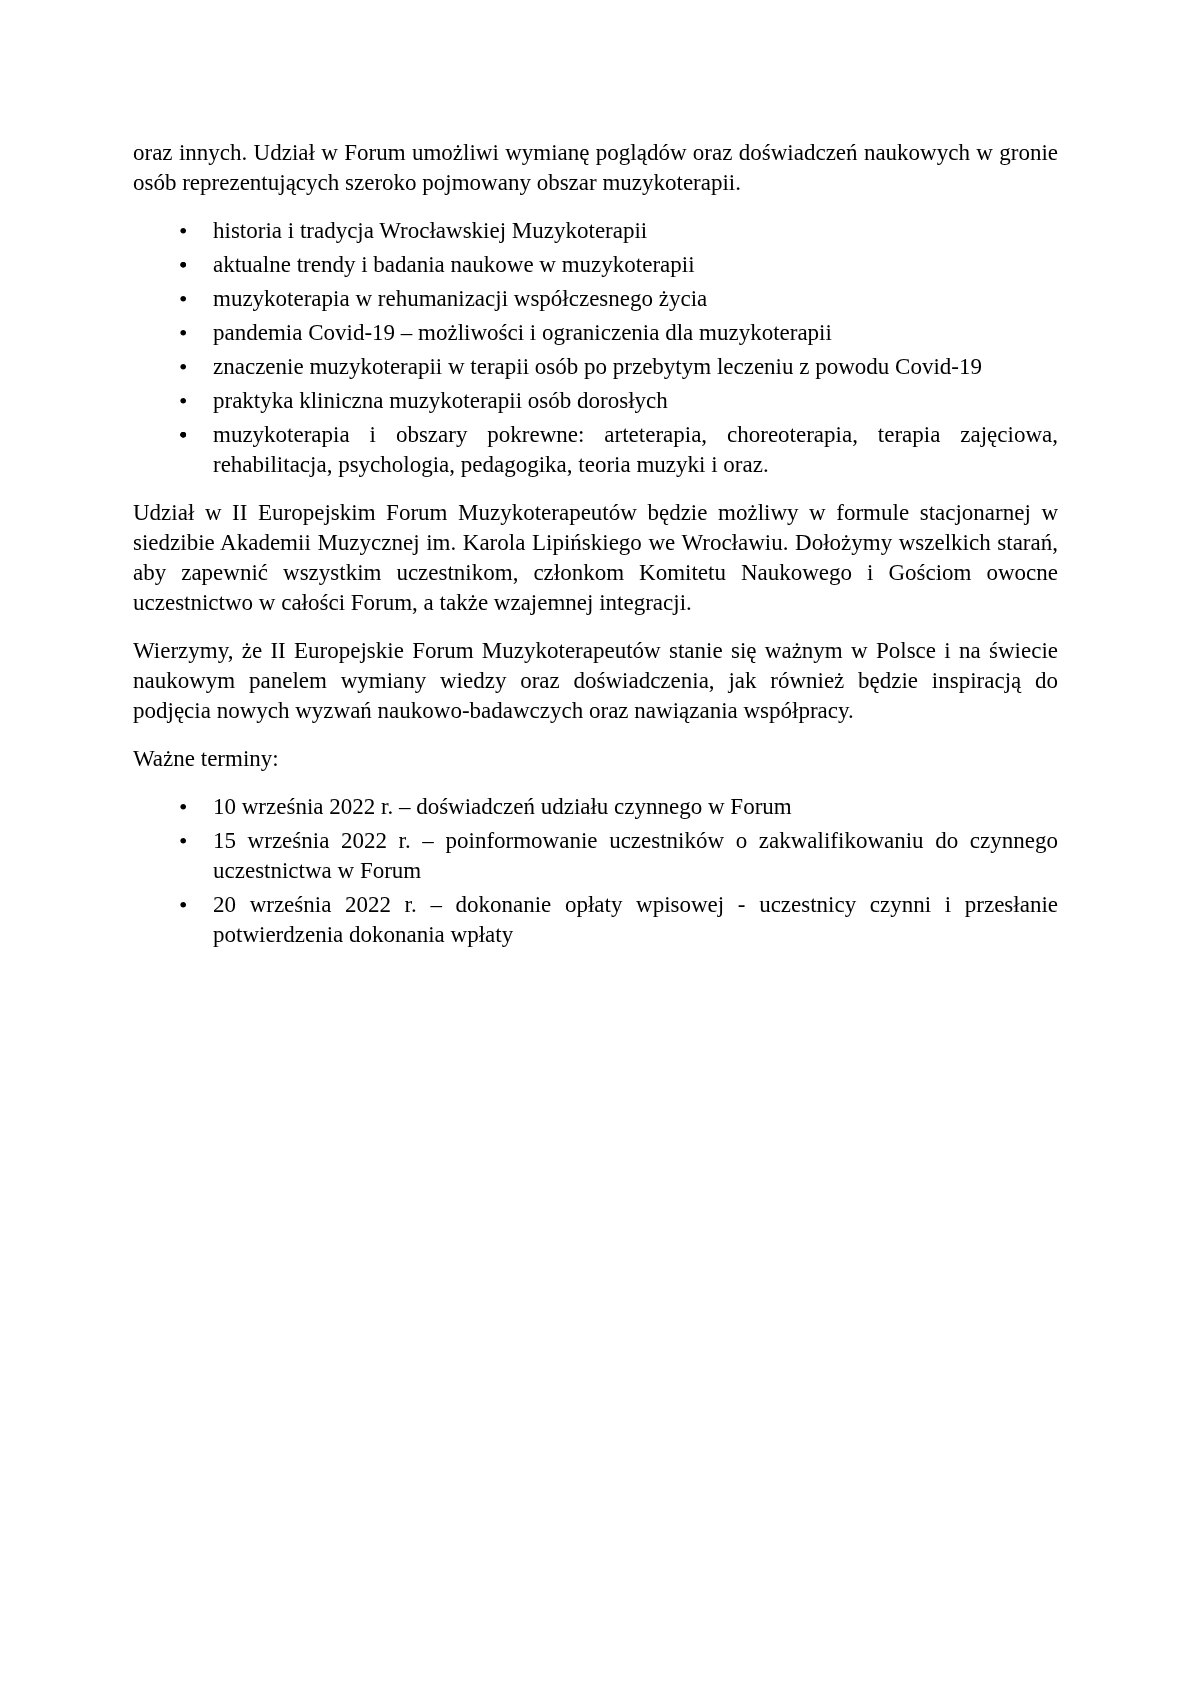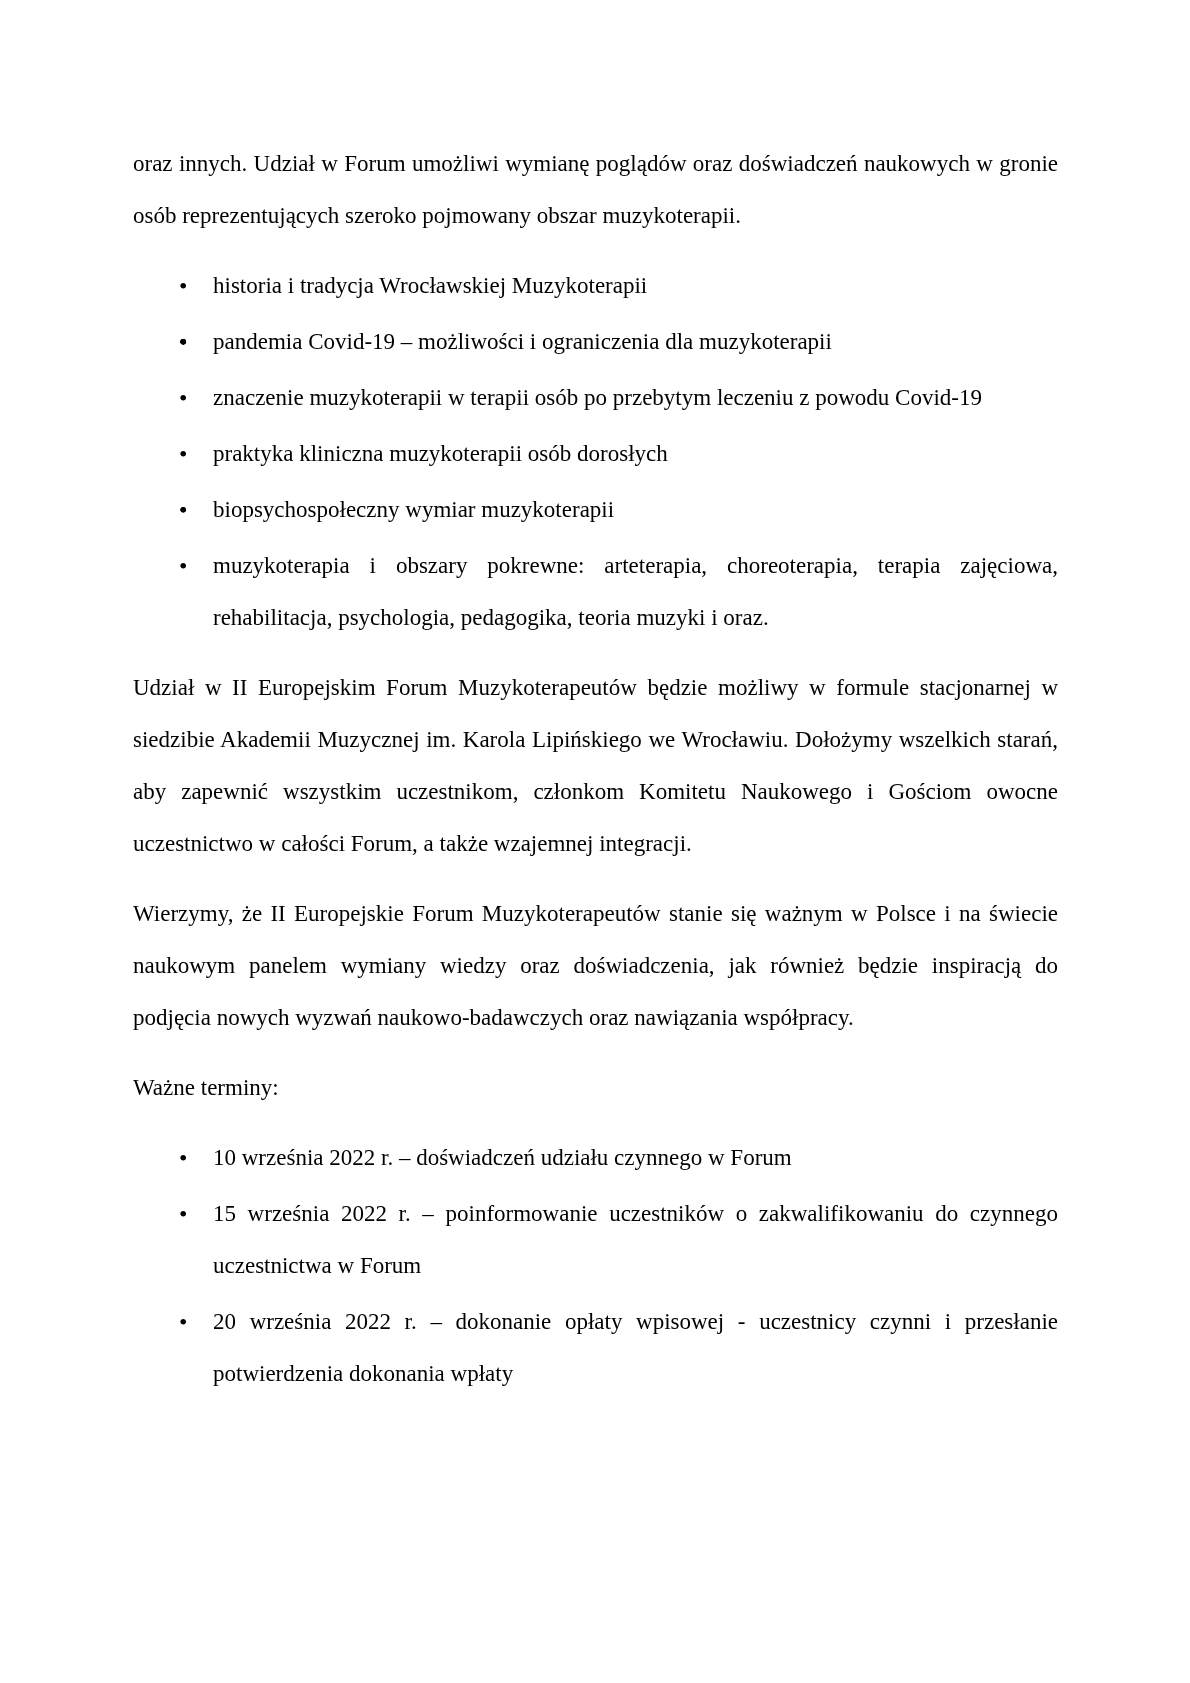--- a/index.html
+++ b/index.html
@@ -14,21 +14,21 @@
     font-family: "Liberation Serif", serif;
     color: #000000;
     overflow: hidden;
   }
   .page-content {
     position: absolute;
     left: 133px;
     top: 138px;
     width: 925px;
     font-size: 23px;
-    line-height: 52px;
+    line-height: 30px;
     text-align: justify;
   }
   .para {
     margin: 0 0 18px 0;
   }
   .doc-list {
     list-style: none;
     margin: 0 0 18px 0;
     padding: 0;
   }
@@ -59,42 +59,43 @@
   <ul class="doc-list">
     <li>
       <span class="bullet">•</span>
       <span>historia i tradycja Wrocławskiej Muzykoterapii</span>
     </li>
     <li>
       <span class="bullet">•</span>
     </li>
     <li>
       <span class="bullet">•</span>
+      <span>aktualne trendy i badania naukowe w muzykoterapii</span>
     </li>
     <li>
       <span class="bullet">•</span>
+      <span>muzykoterapia w rehumanizacji współczesnego życia</span>
     </li>
     <li>
       <span class="bullet">•</span>
       <span>pandemia Covid-19 – możliwości i ograniczenia dla muzykoterapii</span>
     </li>
     <li>
       <span class="bullet">•</span>
       <span>znaczenie muzykoterapii w terapii osób po przebytym leczeniu z powodu Covid-19</span>
     </li>
     <li>
       <span class="bullet">•</span>
       <span>praktyka kliniczna muzykoterapii osób dorosłych</span>
     </li>
     <li>
       <span class="bullet">•</span>
     </li>
     <li>
       <span class="bullet">•</span>
-      <span>biopsychospołeczny wymiar muzykoterapii</span>
     </li>
     <li>
       <span class="bullet">•</span>
       <span>muzykoterapia i obszary pokrewne: arteterapia, choreoterapia, terapia zajęciowa, rehabilitacja, psychologia, pedagogika, teoria muzyki i oraz.</span>
     </li>
   </ul>
 
   <p class="para">Udział w II Europejskim Forum Muzykoterapeutów będzie możliwy w formule stacjonarnej w siedzibie Akademii Muzycznej im. Karola Lipińskiego we Wrocławiu. Dołożymy wszelkich starań, aby zapewnić wszystkim uczestnikom, członkom Komitetu Naukowego i Gościom owocne uczestnictwo w całości Forum, a także wzajemnej integracji.</p>
 
 

